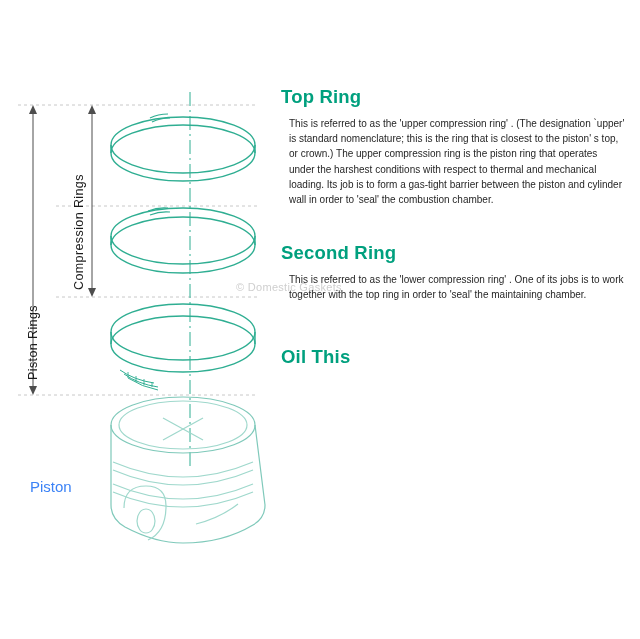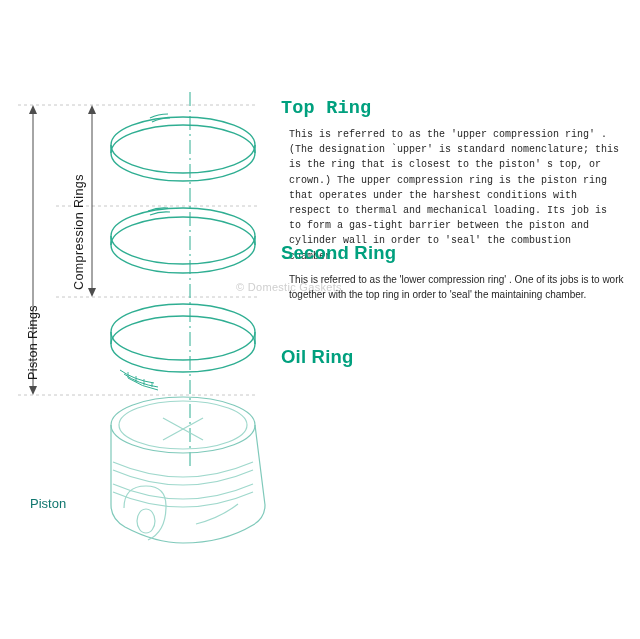--- a/index.html
+++ b/index.html
@@ -43,43 +43,42 @@
   #compression-rings-label {
     left: 72px;
     top: 290px;
     transform: rotate(-90deg);
     font-size: 12.5px;
   }
   #piston-label {
     position: absolute;
     left: 30px;
     top: 478px;
-    font-size: 13px;
-    color: #0f766e;
-    margin-top: 18px;
+    font-size: 15px;
+    color: #3b82f6;
   }
   .text-col {
     position: absolute;
     left: 281px;
     width: 352px;
   }
   .section-title {
     color: #00a07e;
     font-size: 18.5px;
     font-weight: bold;
     margin: 0 0 6px 0;
     letter-spacing: 0.2px;
   }
   .section-body {
     color: #262626;
     font-size: 10px;
     line-height: 1.52;
     margin: 8px;
   }
-  #sec-top { top: 98px; font-family: Liberation Mono, monospace; }
+  #sec-top { top: 86px; }
   #sec-second { top: 242px; }
   #sec-oil { top: 346px; }
 
   .watermark {
     position: absolute;
     left: 236px;
     top: 281px;
     font-size: 11px;
     color: #cfcfcf;
     letter-spacing: 0.3px;
@@ -180,16 +179,16 @@
     <h2 class="section-title">Top Ring</h2>
     <p class="section-body">This is referred to as the 'upper compression ring' . (The designation `upper' is standard nomenclature; this is the ring that is closest to the piston' s top, or crown.) The upper compression ring is the piston ring that operates under the harshest  conditions with respect to thermal and mechanical loading. Its job is to form a gas-tight barrier between the piston and cylinder wall in order to 'seal' the combustion chamber.</p>
   </div>
 
   <div class="text-col" id="sec-second">
     <h2 class="section-title">Second Ring</h2>
     <p class="section-body">This is referred to as the 'lower compression ring' . One of its jobs is to work together with the top ring in order to 'seal' the maintaining chamber.</p>
   </div>
 
   <div class="text-col" id="sec-oil">
-    <h2 class="section-title">Oil Ring</h2>
+    <h2 class="section-title">Oil This</h2>
   </div>
 
 </div>
 
 </body></html>

